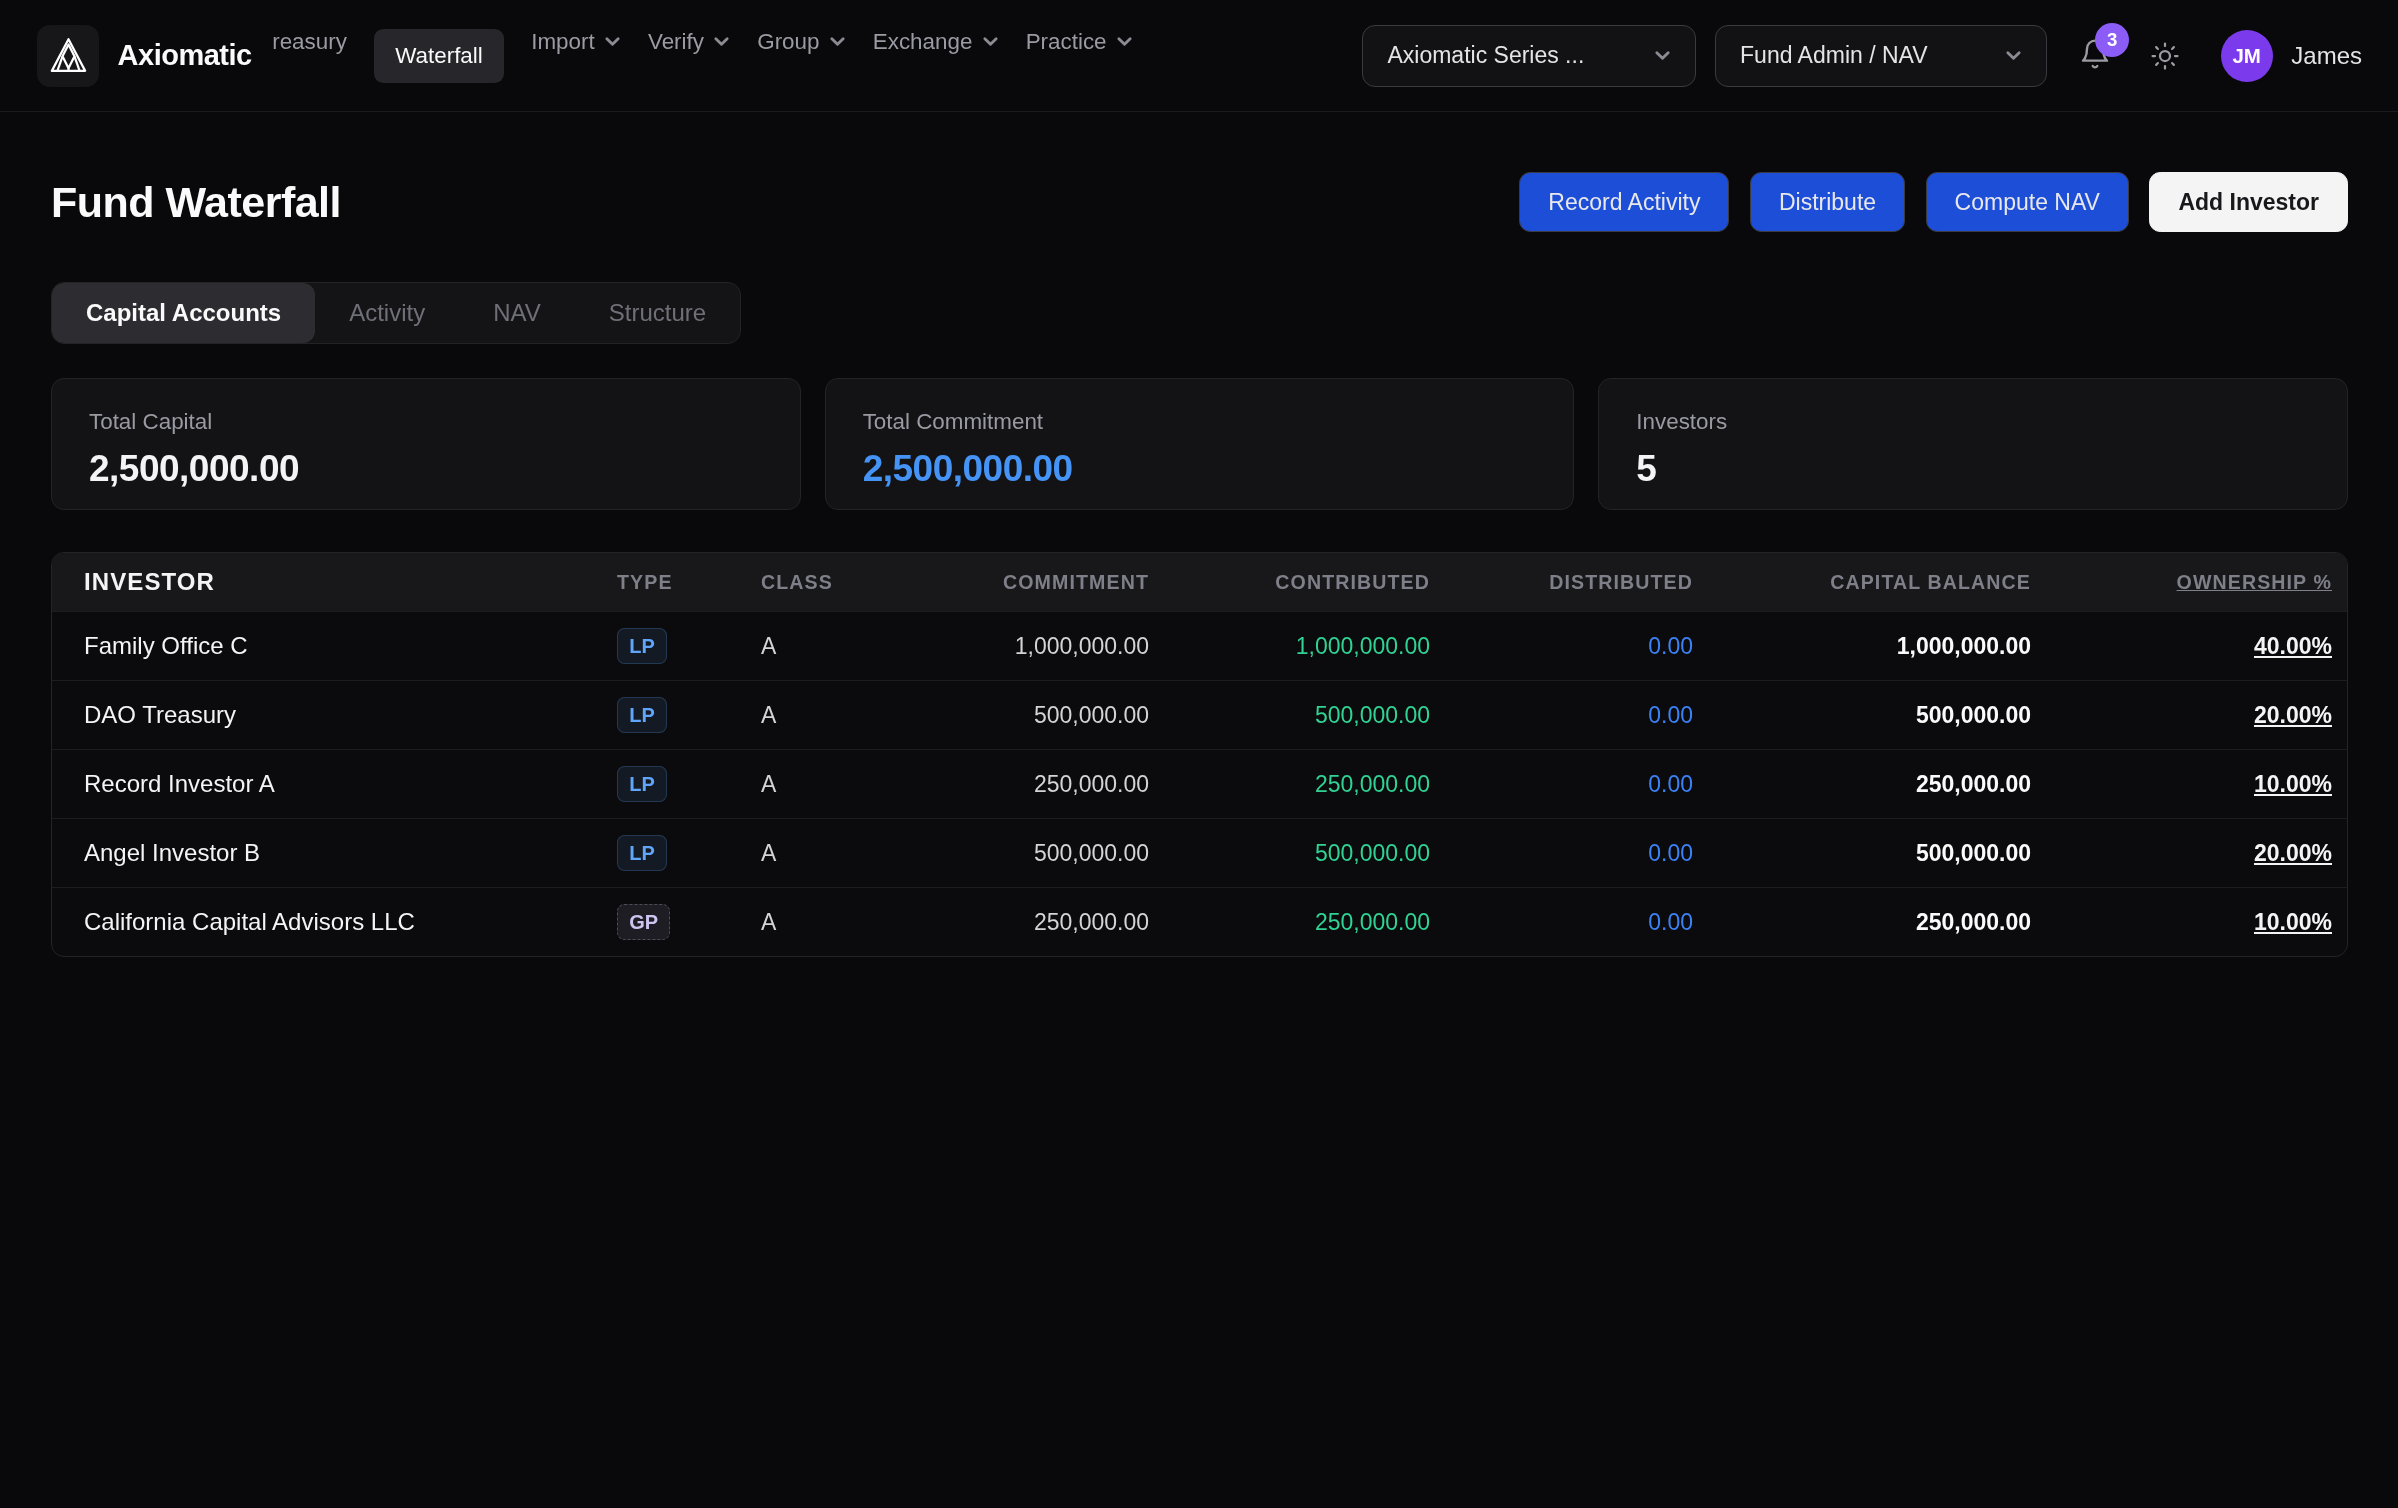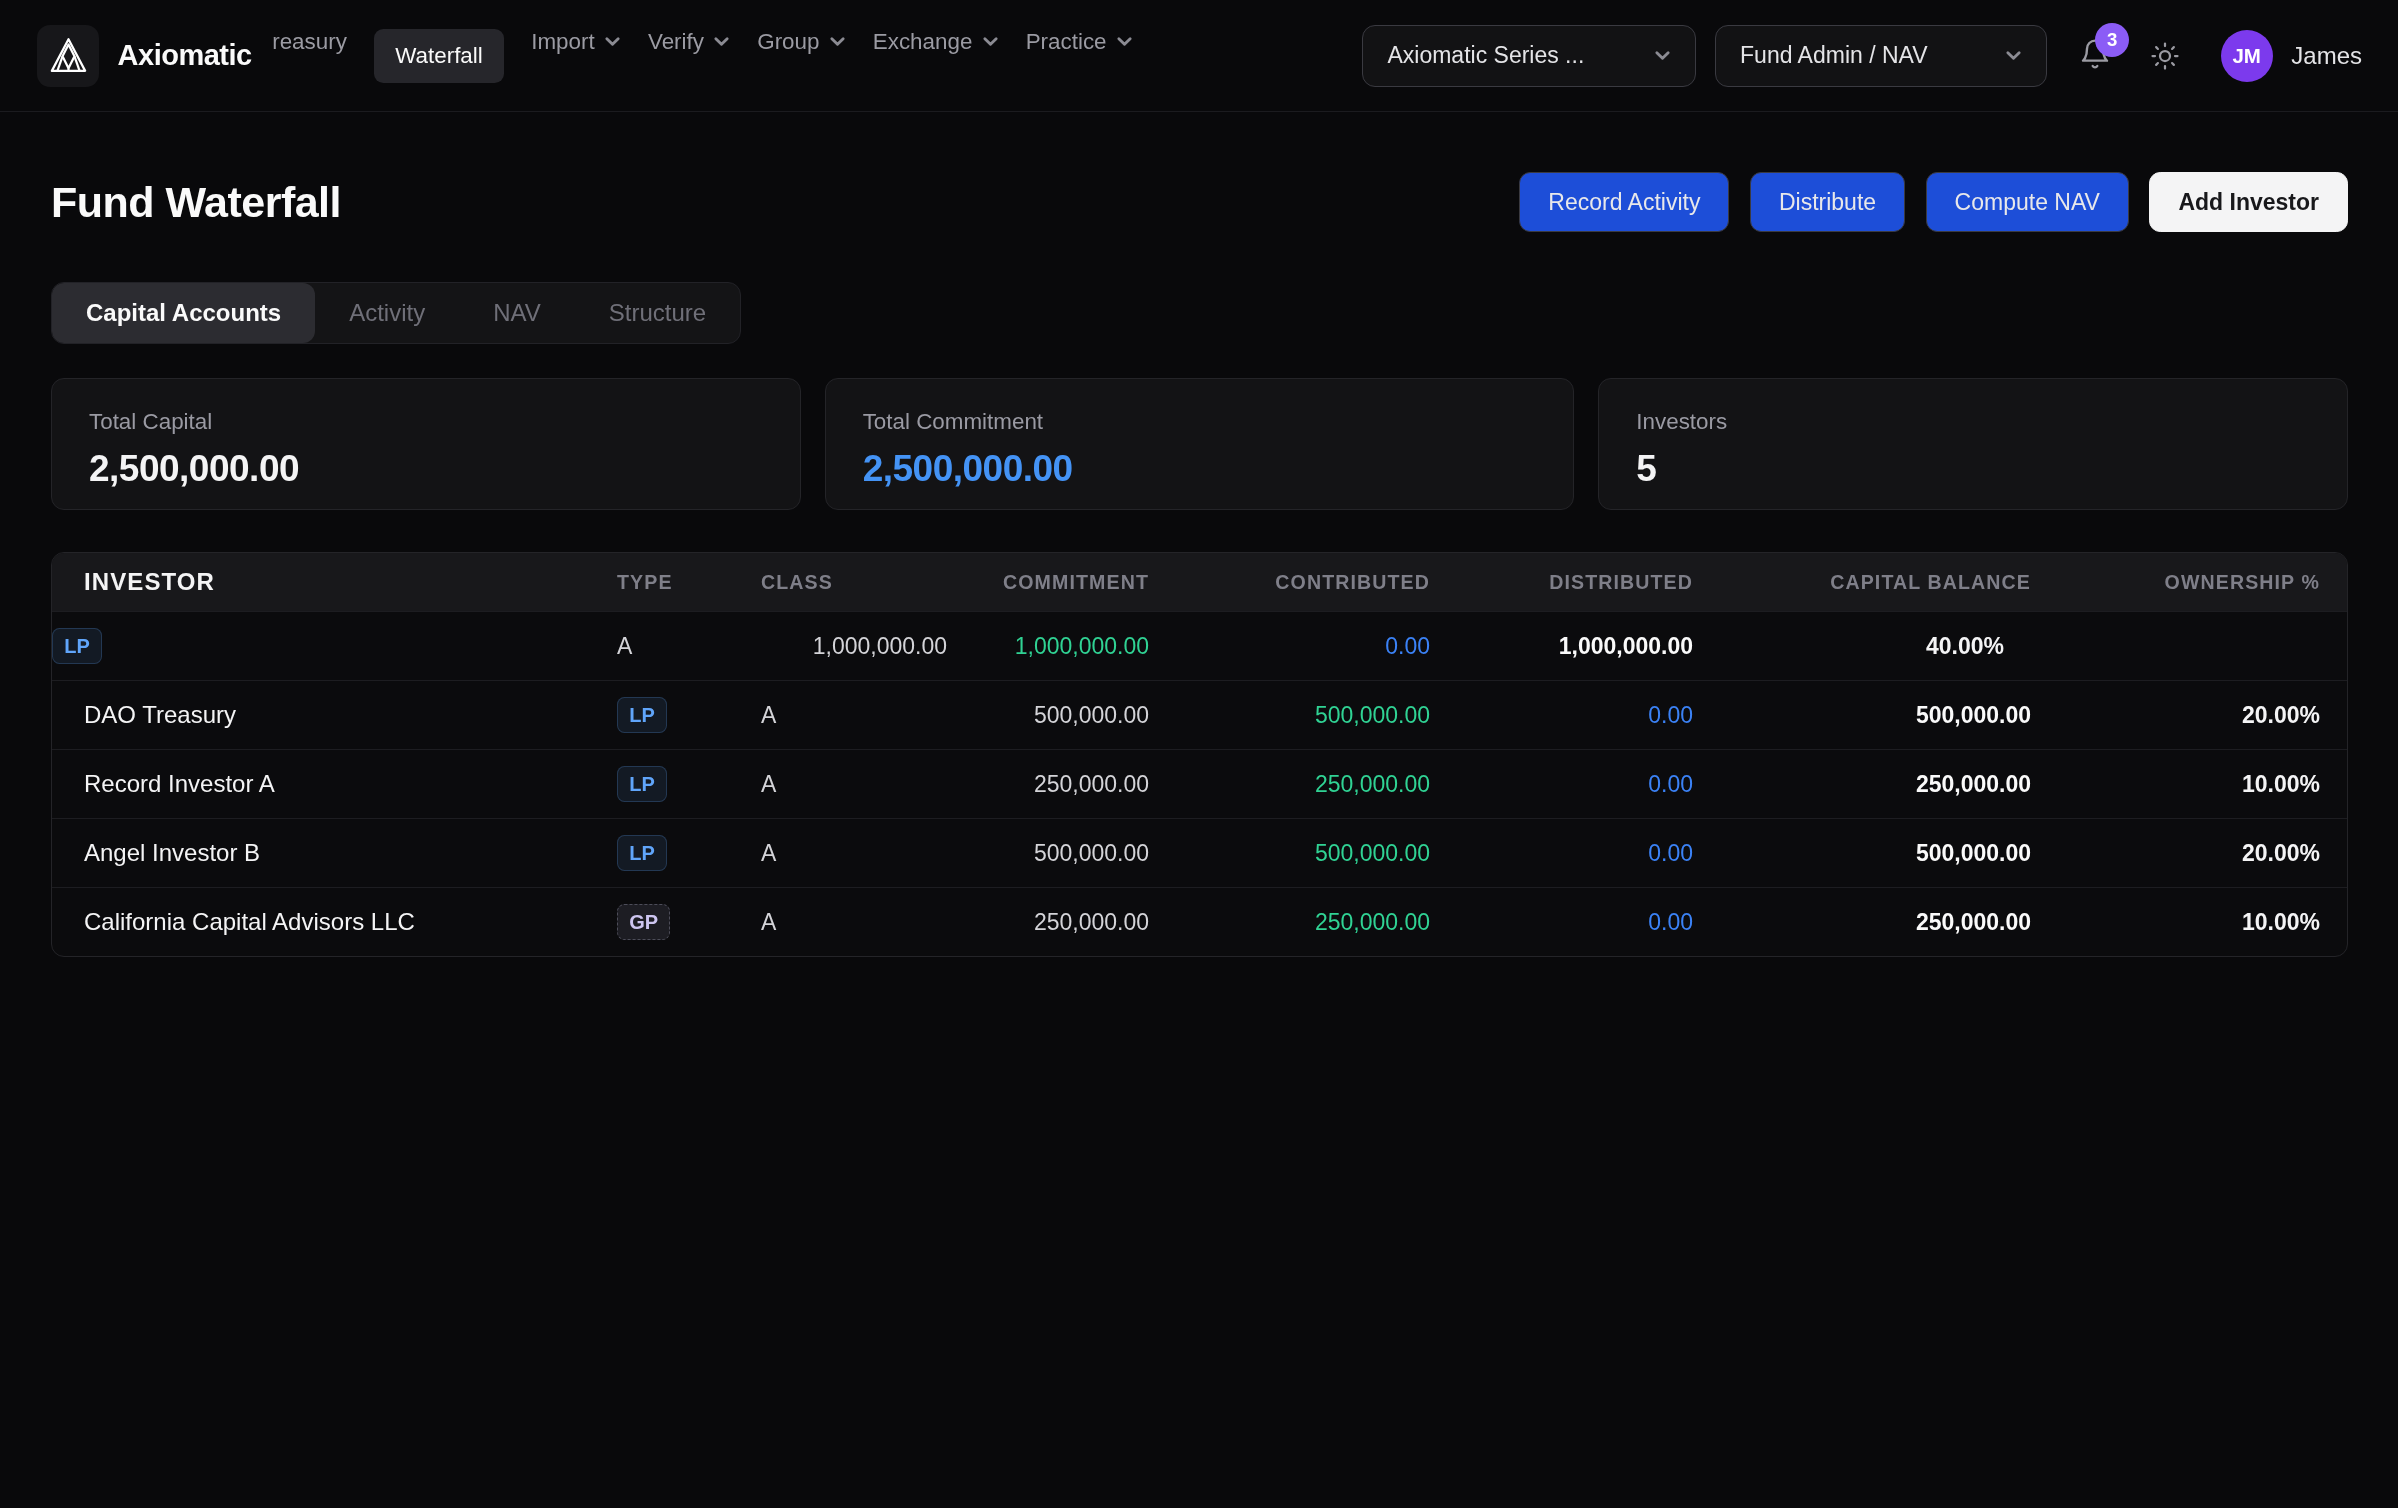--- a/index.html
+++ b/index.html
@@ -195,21 +195,21 @@
   .th {
     font-size: 19.6px;
     font-weight: bold;
     letter-spacing: 1.1px;
     color: #7f7f89;
     white-space: nowrap;
   }
   .td { font-size: 23px; color: #d4d4d8; white-space: nowrap; }
   .cell-investor { padding-left: 32px; font-size: 24px; color: #f4f4f5; }
   .cell-right { text-align: right; }
-  .cell-last { padding-right: 27px; }
+  .cell-last { padding-right: 15px; text-decoration: underline; }
   .td--green { color: #30d394; }
   .td--blue { color: #3b82f6; }
   .td--strong { color: #fafafa; font-weight: bold; }
   .td--pct { color: #f4f4f5; font-weight: bold; }
 
   .type-badge {
     display: inline-block;
     padding: 5.6px 11.2px;
     border-radius: 7.5px;
     font-size: 20px;
@@ -349,20 +349,21 @@
       <div class="th">TYPE</div>
       <div class="th">CLASS</div>
       <div class="th cell-right">COMMITMENT</div>
       <div class="th cell-right">CONTRIBUTED</div>
       <div class="th cell-right">DISTRIBUTED</div>
       <div class="th cell-right">CAPITAL BALANCE</div>
       <div class="th cell-right cell-last">OWNERSHIP %</div>
     </div>
 
     <div class="tr tr--body">
+      <div class="td cell-investor">Family Office C</div>
       <div class="td"><span class="type-badge">LP</span></div>
       <div class="td">A</div>
       <div class="td cell-right">1,000,000.00</div>
       <div class="td cell-right td--green">1,000,000.00</div>
       <div class="td cell-right td--blue">0.00</div>
       <div class="td cell-right td--strong">1,000,000.00</div>
       <div class="td cell-right cell-last td--pct">40.00%</div>
     </div>
 
     <div class="tr tr--body">

